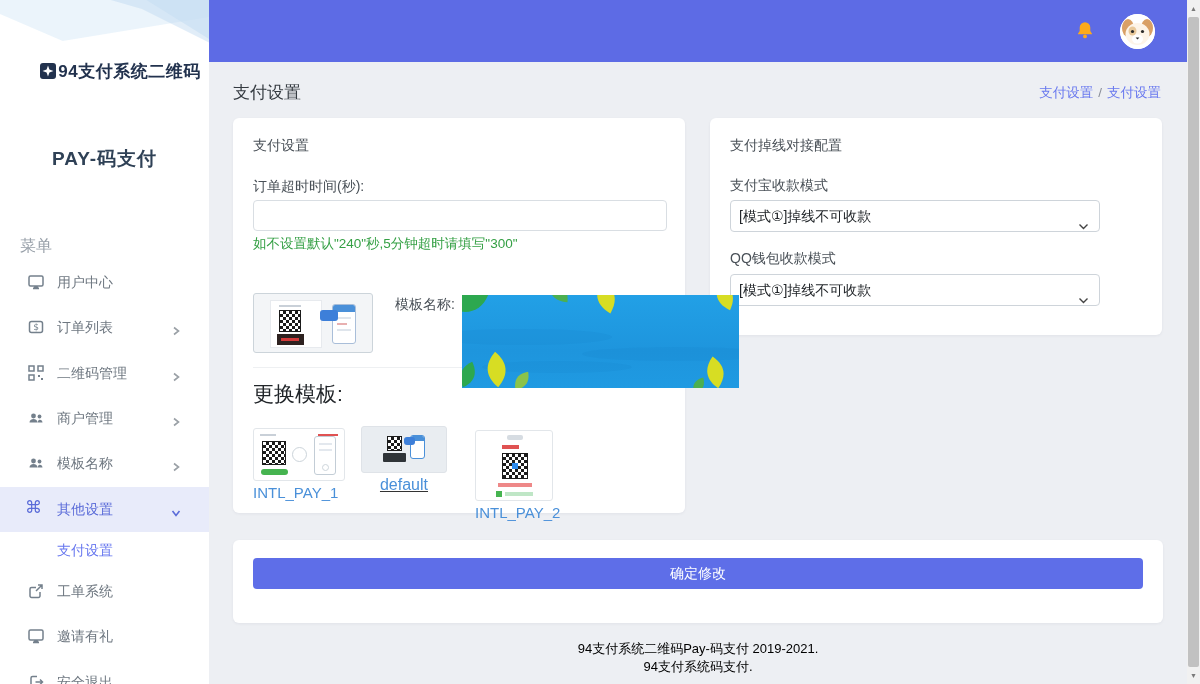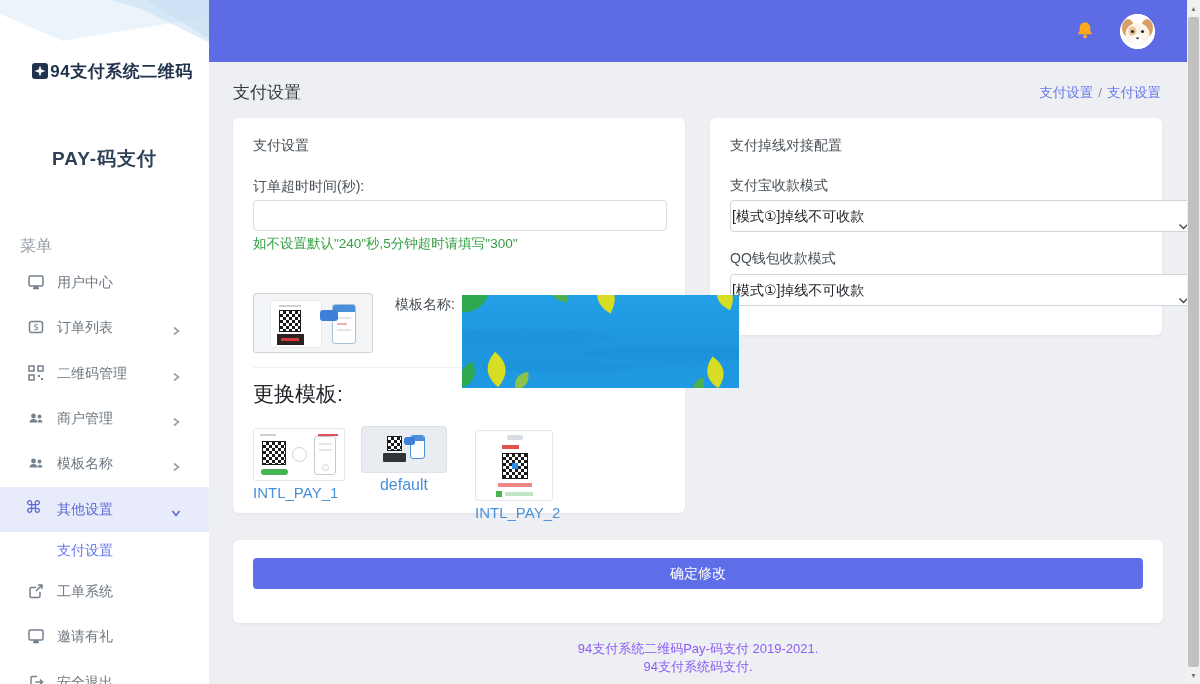--- a/index.html
+++ b/index.html
@@ -8,21 +8,21 @@
     position:relative;
     font-family:"Liberation Sans","DejaVu Sans",sans-serif;
     background:#edeff3; color:#333;
   }
   
   .sidebar { position:absolute; left:0; top:0; width:209px; height:684px; background:#fff; z-index:20; }
   .side-deco { position:absolute; left:0; top:0; width:209px; height:56px; overflow:hidden; }
   .side-deco .d1 { position:absolute; left:30px; top:-18px; width:200px; height:70px; background:#cfe4f5; opacity:.6; clip-path:polygon(20% 0,100% 0,100% 100%,55% 20%); }
   .side-deco .d2 { position:absolute; left:0; top:-10px; width:209px; height:60px; background:#e2effa; opacity:.7; clip-path:polygon(0 0,100% 0,100% 45%,30% 85%,0 40%); }
   .side-deco .d3 { position:absolute; left:90px; top:-6px; width:130px; height:60px; background:#bcd8ef; opacity:.45; clip-path:polygon(0 0,100% 0,100% 90%,40% 25%); }
-  .logo-row { position:absolute; left:8px; top:60px; width:209px; text-align:center; font-size:17px; font-weight:bold; color:#22324e; letter-spacing:.5px; }
+  .logo-row { position:absolute; left:16px; top:60px; width:209px; text-align:center; font-size:17px; font-weight:bold; color:#22324e; letter-spacing:.5px; }
   .logo-badge { display:inline-block; vertical-align:-2px; margin-right:2px; }
   .brand { position:absolute; left:0; top:146px; width:209px; text-align:center; font-size:19px; font-weight:bold; color:#2f4156; letter-spacing:1px; }
   .menu-label { position:absolute; left:20px; top:236px; font-size:16px; color:#98a0a9; }
   .m-item { position:absolute; left:0; width:209px; height:45px; cursor:pointer; }
   .m-item .ic { position:absolute; left:27px; top:13px; width:18px; height:18px; }
   .m-item .lb { position:absolute; left:57px; top:14px; font-size:14px; color:#6e7780; }
   .m-item .ch { position:absolute; right:28px; top:17px; width:10px; height:10px; }
   .m-item.active { background:#e8ebfa; }
   .m-item.active .lb { color:#5a6bd8; }
   .m-cmd { position:absolute; left:25px; top:10px; font-size:17px; color:#5a6bd8; font-family:"DejaVu Sans",sans-serif; }
@@ -61,26 +61,26 @@
                          linear-gradient(45deg,#1b1b1b 26%,transparent 26%,transparent 74%,#1b1b1b 74%);
         background-size:6px 6px; background-position:0 0,3px 3px; border:1px solid #1b1b1b; }
   .phone { position:absolute; border:1px solid #a9bed9; border-radius:3px; background:#fff; overflow:hidden; }
   .phone .ph-top { position:absolute; left:0; top:0; width:100%; height:7px; background:#4a90d9; }
   .bubble { position:absolute; background:#3d7fd9; border-radius:3px; }
   
   .thumb { position:absolute; cursor:pointer;margin-top:19px; }
   .thumb-box { position:relative; background:#fff; border:1px solid #e2e6ea; border-radius:3px; }
   .thumb-lb { margin-top:3px; font-size:15px; color:#4a90d9; }
   
-  .sel { position:absolute; left:20px; width:470px; height:32px; border:1px solid #ced4da; border-radius:4px; background:#fff; font-size:14px; color:#212529; line-height:30px; padding:0 1px; cursor:pointer; }
+  .sel { position:absolute; left:20px; width:370px; height:32px; border:1px solid #ced4da; border-radius:4px; background:#fff; font-size:14px; color:#212529; line-height:30px; padding:0 8px; cursor:pointer; }
   .sel .sel-ch { position:absolute; right:10px; top:11px; width:11px; height:11px; }
   
   .submit-btn { position:absolute; left:20px; top:18px; width:890px; height:31px; background:#5e6ee8; border:none; border-radius:4px; color:#fff; font-size:14px; cursor:pointer; font-family:inherit; }
   
-  .footer { position:absolute; left:209px; top:640px; width:978px; text-align:center; font-size:13px; color:#8b5cf6; line-height:18px; }
+  .footer { position:absolute; left:209px; top:640px; width:978px; text-align:center; font-size:13px; color:#000000; line-height:18px; }
   
   .leaf-overlay { position:absolute; left:462px; top:295px; width:277px; height:93px; z-index:30; overflow:hidden;
                   background:linear-gradient(180deg,#22a0e6 0%,#1e95dd 60%,#1f9ae2 100%); }
   .wave { position:absolute; background:#1787cf; opacity:.25; border-radius:50%; }
 </style>
 </head>
 <body>
 
 <div class="topbar">
   <div class="bell">
@@ -287,21 +287,21 @@
       <div style="position:absolute; left:38px; top:18px; width:15px; height:15px; border:1px solid #ccd4da; border-radius:50%; background:#fff;"></div>
       <div class="phone" style="left:60px; top:7px; width:22px; height:39px; border-color:#c3cdd6;">
         <div class="mini-line" style="left:4px; top:6px; width:13px; background:#e3e8ee;"></div>
         <div class="mini-line" style="left:4px; top:12px; width:13px; background:#e3e8ee;"></div>
         <div style="position:absolute; left:7px; bottom:3px; width:7px; height:7px; border:1px solid #ccd4da; border-radius:50%;"></div>
       </div>
     </div>
     <div class="thumb-lb">INTL_PAY_1</div>
   </div>
 
-  <div class="thumb" style="left:128px; top:289px; width:86px; text-align:center;">
+  <div class="thumb" style="left:128px; top:289px; width:86px; text-align:center;text-decoration:underline;">
     <div class="thumb-box" style="width:86px; height:47px; background:#e9edf1; border-color:#dfe3e8;">
       <div class="qr" style="position:absolute; left:25px; top:9px; width:15px; height:15px;"></div>
       <div style="position:absolute; left:21px; top:26px; width:23px; height:9px; background:#2f3438; border-radius:1px;"></div>
       <div class="phone" style="left:48px; top:8px; width:15px; height:24px; border-color:#4a90d9;">
         <div class="ph-top" style="height:5px;"></div>
       </div>
       <div class="bubble" style="left:42px; top:10px; width:11px; height:8px;"></div>
     </div>
     <div class="thumb-lb" style="font-size:16px;">default</div>
   </div>

